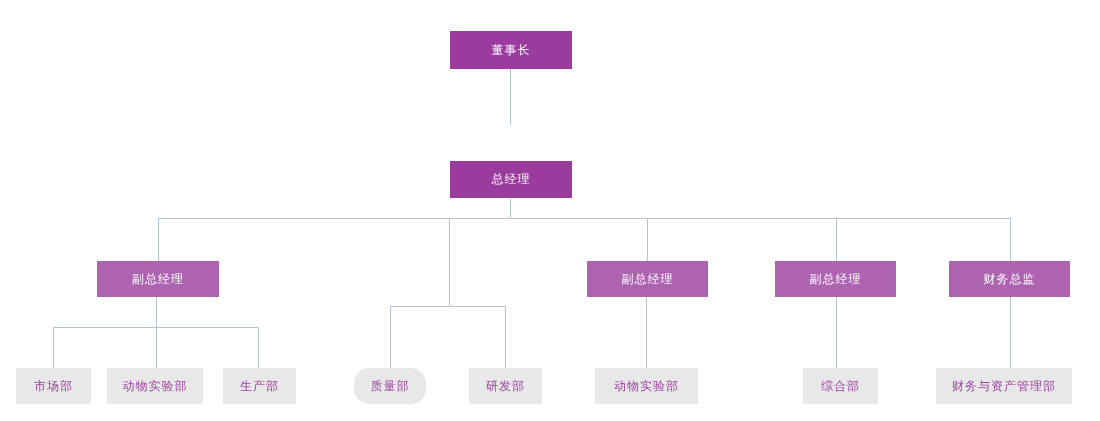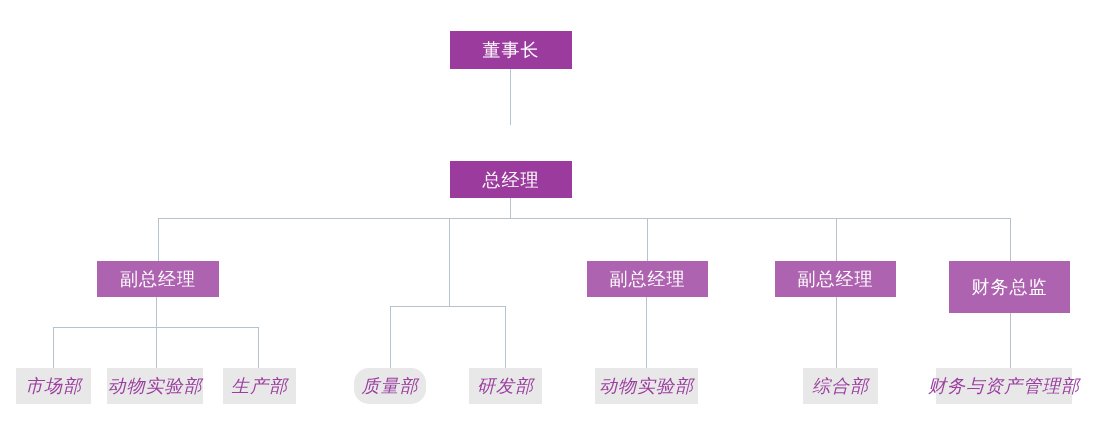--- a/index.html
+++ b/index.html
@@ -30,37 +30,36 @@
   }
   .connectors line {
     stroke: var(--connector);
     stroke-width: 1;
   }
   .node {
     position: absolute;
     display: flex;
     align-items: center;
     justify-content: center;
-    font-size: 18px;
+    font-size: 12px;
     letter-spacing: 1px;
     white-space: nowrap;
     z-index: 2;
   }
   .lvl-exec {
     background: var(--primary-box);
     color: var(--box-text);
   }
   .lvl-manager {
     background: var(--secondary-box);
     color: var(--box-text);
   }
   .lvl-dept {
     background: var(--department-box);
     color: var(--department-text);
-    font-style: italic;
   }
 </style>
 </head>
 <body>
 
 <div class="canvas">
 
   <svg class="connectors" shape-rendering="crispEdges">
 
     <line x1="510.5" y1="69" x2="510.5" y2="125"></line>
@@ -91,21 +90,21 @@
     <line x1="1010.5" y1="297" x2="1010.5" y2="368"></line>
   </svg>
 
   <div class="node lvl-exec" style="left:450px;top:31px;width:122px;height:38px;">董事长</div>
 
   <div class="node lvl-exec" style="left:450px;top:125px;width:122px;height:37px;margin-top:36px;">总经理</div>
 
   <div class="node lvl-manager" style="left:97px;top:261px;width:122px;height:36px;">副总经理</div>
   <div class="node lvl-manager" style="left:587px;top:261px;width:121px;height:36px;">副总经理</div>
   <div class="node lvl-manager" style="left:775px;top:261px;width:121px;height:36px;">副总经理</div>
-  <div class="node lvl-manager" style="left:949px;top:261px;width:121px;height:52px;">财务总监</div>
+  <div class="node lvl-manager" style="left:949px;top:261px;width:121px;height:36px;">财务总监</div>
 
   <div class="node lvl-dept" style="left:16px;top:368px;width:75px;height:36px;">市场部</div>
   <div class="node lvl-dept" style="left:107px;top:368px;width:96px;height:36px;">动物实验部</div>
   <div class="node lvl-dept" style="left:223px;top:368px;width:73px;height:36px;">生产部</div>
   <div class="node lvl-dept" style="left:354px;top:368px;width:72px;height:36px;border-radius:15px;">质量部</div>
   <div class="node lvl-dept" style="left:469px;top:368px;width:73px;height:36px;">研发部</div>
   <div class="node lvl-dept" style="left:803px;top:368px;width:75px;height:36px;">综合部</div>
   <div class="node lvl-dept" style="left:595px;top:368px;width:103px;height:36px;">动物实验部</div>
   <div class="node lvl-dept" style="left:936px;top:368px;width:136px;height:36px;">财务与资产管理部</div>
 

